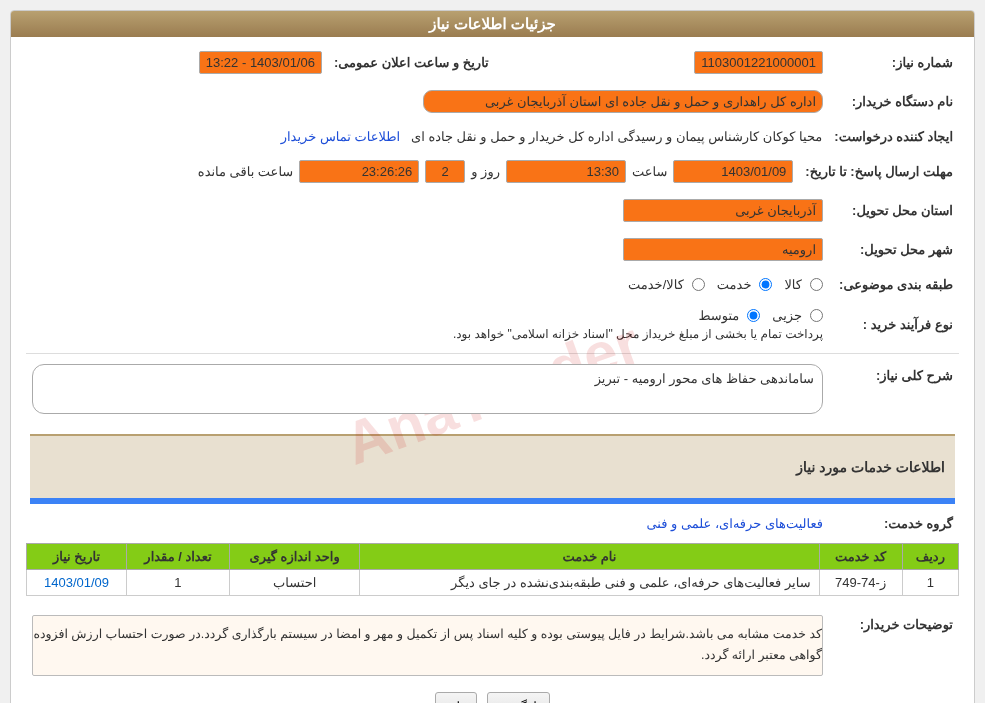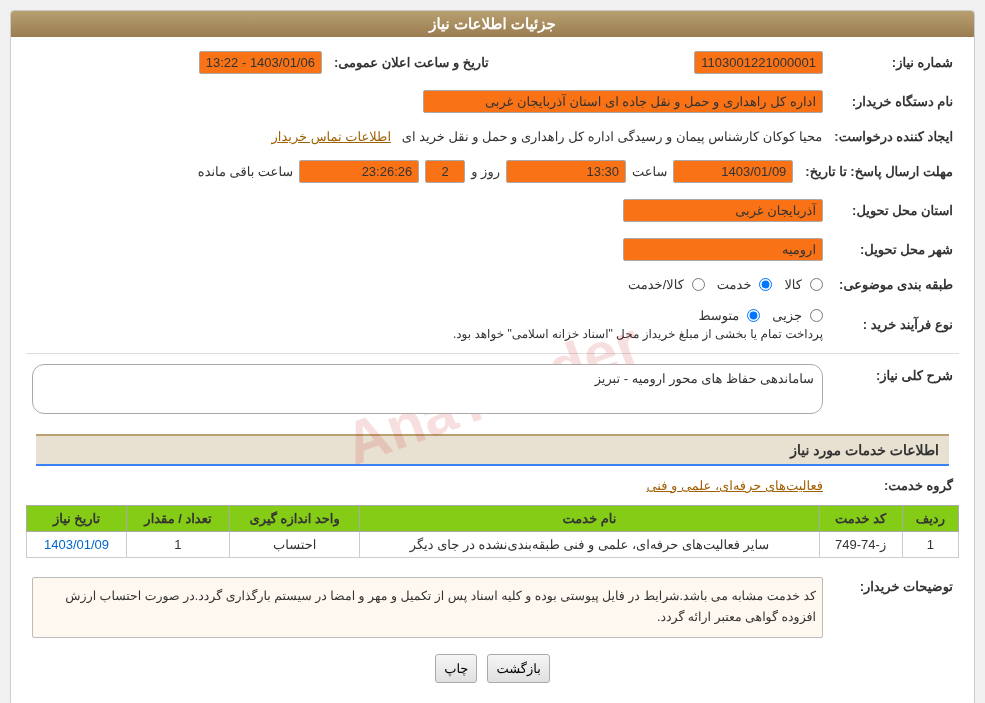--- a/index.html
+++ b/index.html
@@ -55,33 +55,32 @@
     }
     .input-box {
       border: 1px solid #aaa;
       background: #f97316;
       padding: 3px 6px;
       border-radius: 2px;
       display: inline-block;
       min-width: 120px;
     }
     .link-blue {
-      color: #a16207;
-      text-decoration: underline;
+      color: #1d4ed8;
       cursor: pointer;
     }
     .section-header {
       background: #e8e0d0;
       border-top: 2px solid #b8a070;
-      border-bottom: 2px solid #3b82f6;
-      padding: 6px 10px;
+      border-bottom: 6px solid #3b82f6;
+      padding: 23px 10px;
       font-size: 14px;
       font-weight: bold;
       color: #333;
-      margin: 8px 10px;
+      margin: 8px 4px;
     }
     .data-table {
       width: 100%;
       border-collapse: collapse;
       margin-top: 6px;
     }
     .data-table th {
       background: #84cc16;
       border: 1px solid #aaa;
       padding: 5px 8px;
@@ -150,21 +149,21 @@
       padding: 6px 8px;
       border-radius: 12px;
       min-height: 50px;
       text-align: right;
       direction: rtl;
       width: 100%;
     }
     .note-box {
       border: 1px solid #bbb;
       background: #fff8f0;
-      padding: 8px 6px;
+      padding: 8px 0;
       border-radius: 2px;
       text-align: right;
       direction: rtl;
       line-height: 1.7;
       font-size: 12.5px;
     }
     .timer-row {
       display: flex;
       align-items: center;
       gap: 6px;
@@ -196,33 +195,33 @@
         </tr>
       </tbody>
         </table>
 
       
       <table class="info-table">
         <tbody>
             <tr>
           <td class="label-cell">نام دستگاه خریدار:</td>
           <td class="value-cell">
-            <span class="input-box" style="min-width:400px;">اداره کل راهداری و حمل و نقل جاده ای استان آذربایجان غربی</span>
+            <span class="input-box" style="min-width:400px;border-radius:9px;">اداره کل راهداری و حمل و نقل جاده ای استان آذربایجان غربی</span>
           </td>
         </tr>
       </tbody>
         </table>
 
       
       <table class="info-table">
         <tbody>
             <tr>
           <td class="label-cell">ایجاد کننده درخواست:</td>
           <td class="value-cell">
-            <span>محیا کوکان کارشناس پیمان و رسیدگی اداره کل راهداری و حمل و نقل خرید ای</span>
+            <span>محیا کوکان کارشناس پیمان و رسیدگی اداره کل خریدار و حمل و نقل جاده ای</span>
             &nbsp;
             <span class="link-blue">اطلاعات تماس خریدار</span>
           </td>
         </tr>
       </tbody>
         </table>
 
       
       <table class="info-table">
         <tbody>
@@ -355,21 +354,21 @@
             <th>نام خدمت</th>
             <th>واحد اندازه گیری</th>
             <th>تعداد / مقدار</th>
             <th>تاریخ نیاز</th>
           </tr>
         </thead>
         <tbody id="services-tbody">
         <tr>
       <td>1</td>
       <td>ز-74-749</td>
-      <td style="text-align:center;">سایر فعالیت‌های حرفه‌ای، علمی و فنی طبقه‌بندی‌نشده در جای دیگر</td>
+      <td style="text-align:right;">سایر فعالیت‌های حرفه‌ای، علمی و فنی طبقه‌بندی‌نشده در جای دیگر</td>
       <td>احتساب</td>
       <td>1</td>
       <td><span style="color:#0066cc;">1403/01/09</span></td>
     </tr>
           </tbody>
       </table>
 
       <br>
 
       

